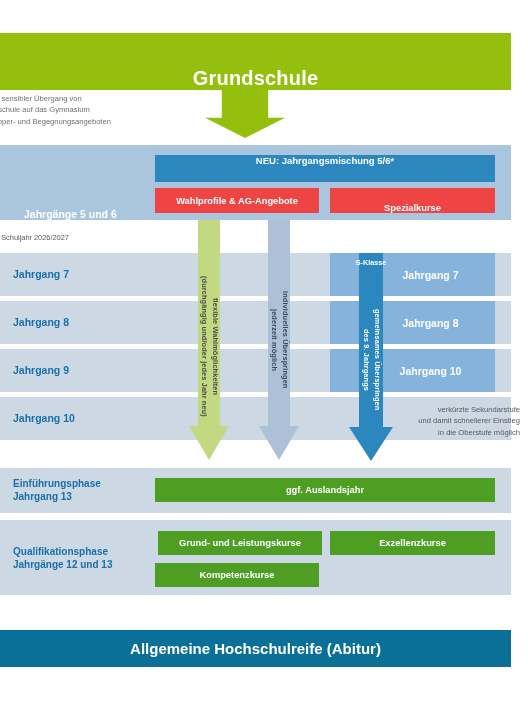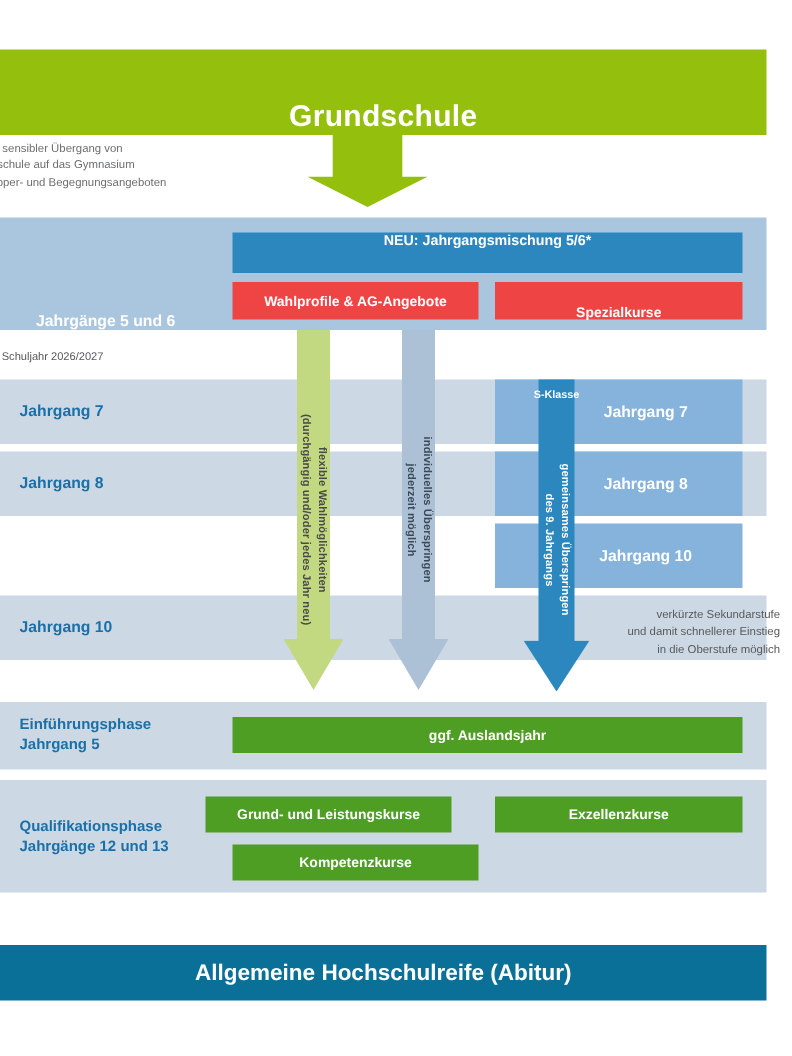--- a/index.html
+++ b/index.html
@@ -154,21 +154,21 @@
   .auslandsjahr{left:155px;top:10px;width:340px;}
 
   
   .band-qf{
     left:0;top:520px;width:511px;height:75px;background:#ccd8e4;
   }
   .band-qf .rowlabel{
     position:absolute;left:13px;top:25px;
     color:#1a70a8;font-size:10px;font-weight:bold;line-height:13px;
   }
-  .q1{left:137px;top:11px;width:164px;}
+  .q1{left:158px;top:11px;width:164px;}
   .q2{left:330px;top:11px;width:165px;}
   .q3{left:155px;top:43px;width:164px;}
   .q4{left:330px;top:43px;width:165px;}
 
   
   .abitur{
     left:0;top:630px;width:511px;height:37px;background:#0a7098;
     display:flex;align-items:center;justify-content:center;
   }
   .abitur span{color:#ffffff;font-size:15px;font-weight:bold;}
@@ -200,20 +200,23 @@
     </div>
   </div>
 
   <div class="abs note-foot">*ab Schuljahr 2026/2027</div>
 
   <div class="abs grade-row r7">
     <div class="rowlabel">Jahrgang 7</div>
   </div>
   <div class="abs grade-row r8">
     <div class="rowlabel">Jahrgang 8</div>
+  </div>
+  <div class="abs grade-row r9">
+    <div class="rowlabel">Jahrgang 9</div>
   </div>
   <div class="abs grade-row r10">
     <div class="rowlabel">Jahrgang 10</div>
   </div>
 
   <div class="abs sk-panel">
     <div class="sk-row a">
       <span>Jahrgang 7</span>
     </div>
     <div class="sk-row b">
@@ -245,21 +248,21 @@
     <div class="vtext">gemeinsames Überspringen
 des 9. Jahrgangs</div>
   </div>
 
   <div class="abs note-right" style="white-space:pre-line;">verkürzte Sekundarstufe
 und damit schnellerer Einstieg
 in die Oberstufe möglich</div>
 
   <div class="abs band-ef">
     <div class="rowlabel" style="white-space:pre-line;">Einführungsphase
-Jahrgang 5</div>
+Jahrgang 13</div>
     <div class="btn-green-dk auslandsjahr">
       <span>ggf. Auslandsjahr</span>
     </div>
   </div>
 
   <div class="abs band-qf">
     <div class="rowlabel" style="white-space:pre-line;">Qualifikationsphase
 Jahrgänge 12 und 13</div>
     <div class="btn-green-dk q1">
       <span>Grund- und Leistungskurse</span>

